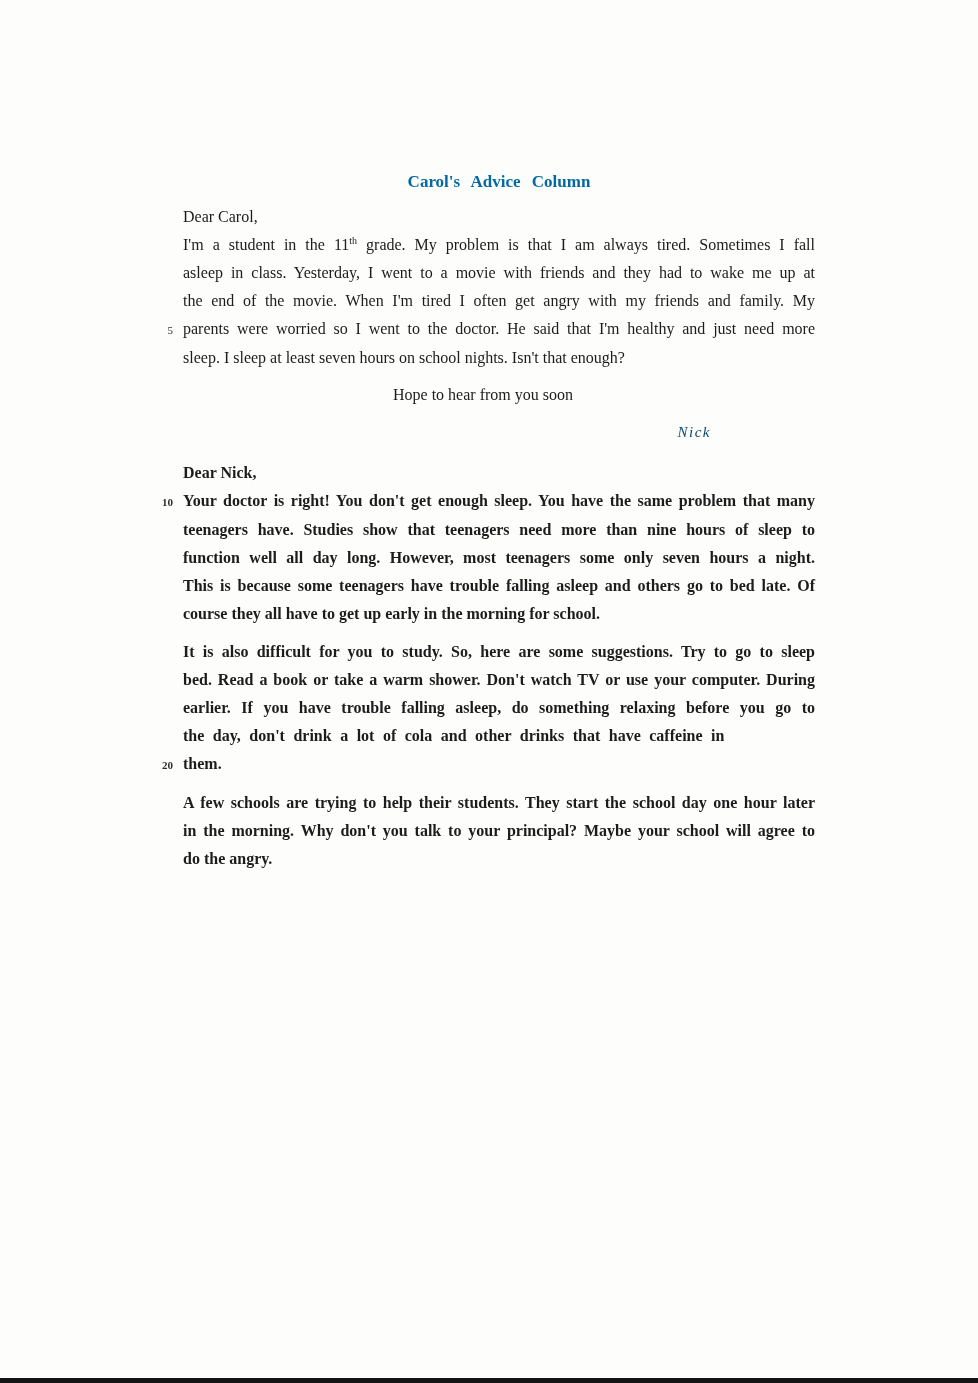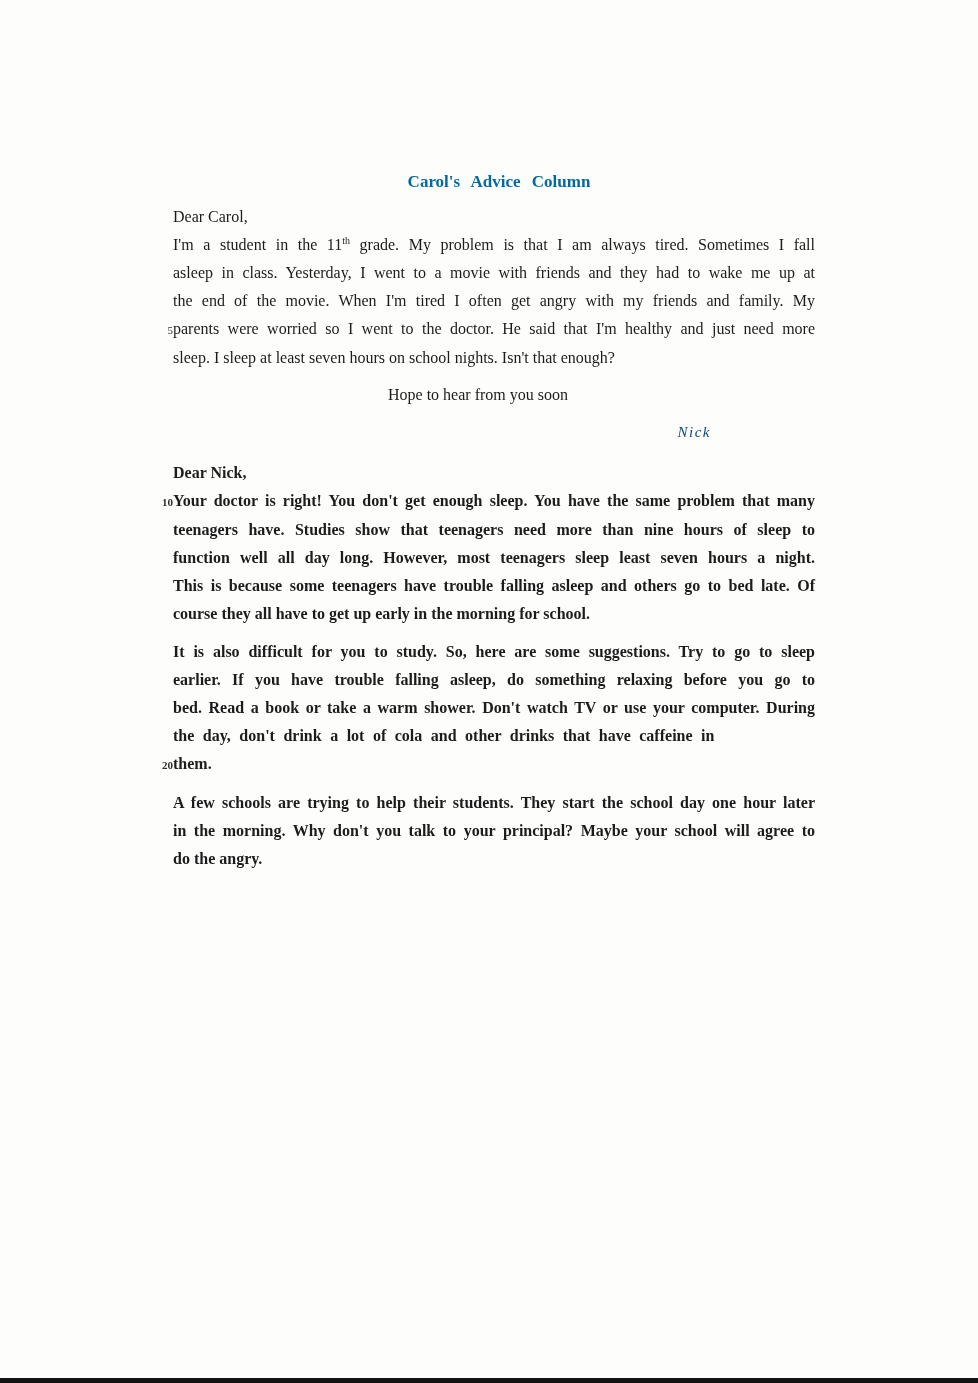--- a/index.html
+++ b/index.html
@@ -38,20 +38,21 @@
   }
   .line-num {
     flex: none;
     width: 26px;
     text-align: right;
     font-size: 11px;
     color: #2e2e2e;
   }
   .line-text {
     flex: 1;
+    margin-left: 10px;
     font-size: 16px;
   }
   .line-text sup {
     font-size: 10px;
     vertical-align: super;
     line-height: 0;
   }
   .align-left { text-align: left; }
   .align-justify { text-align: justify; text-align-last: justify; text-justify: inter-word; }
   .align-closing { text-align: center; padding-right: 32px; }
@@ -132,43 +133,43 @@
           <div class="line">
     <span class="line-num">10</span>
     <span class="line-text align-justify">Your doctor is right! You don't get enough sleep. You have the same problem that many</span>
   </div>
           <div class="line">
     <span class="line-num"></span>
     <span class="line-text align-justify">teenagers have. Studies show that teenagers need more than nine hours of sleep to</span>
   </div>
           <div class="line">
     <span class="line-num"></span>
-    <span class="line-text align-justify">function well all day long. However, most teenagers sleep least seven hours a night.</span>
+    <span class="line-text align-justify">function well all day long. However, most teenagers some only seven hours a night.</span>
   </div>
           <div class="line">
     <span class="line-num"></span>
     <span class="line-text align-justify">This is because some teenagers have trouble falling asleep and others go to bed late. Of</span>
   </div>
           <div class="line">
     <span class="line-num"></span>
     <span class="line-text align-left">course they all have to get up early in the morning for school.</span>
   </div>
         </div>
         <div class="block block-paragraph">
           <div class="line">
     <span class="line-num"></span>
     <span class="line-text align-justify">It is also difficult for you to study. So, here are some suggestions. Try to go to sleep</span>
   </div>
           <div class="line">
     <span class="line-num"></span>
-    <span class="line-text align-justify">earlier. If you have trouble falling asleep, do something relaxing before you go to</span>
+    <span class="line-text align-justify">bed. Read a book or take a warm shower. Don't watch TV or use your computer. During</span>
   </div>
           <div class="line">
     <span class="line-num"></span>
-    <span class="line-text align-justify">bed. Read a book or take a warm shower. Don't watch TV or use your computer. During</span>
+    <span class="line-text align-justify">earlier. If you have trouble falling asleep, do something relaxing before you go to</span>
   </div>
           <div class="line">
     <span class="line-num"></span>
     <span class="line-text align-spread">the day, don't drink a lot of cola and other drinks that have caffeine in</span>
   </div>
           <div class="line">
     <span class="line-num">20</span>
     <span class="line-text align-left">them.</span>
   </div>
         </div>

